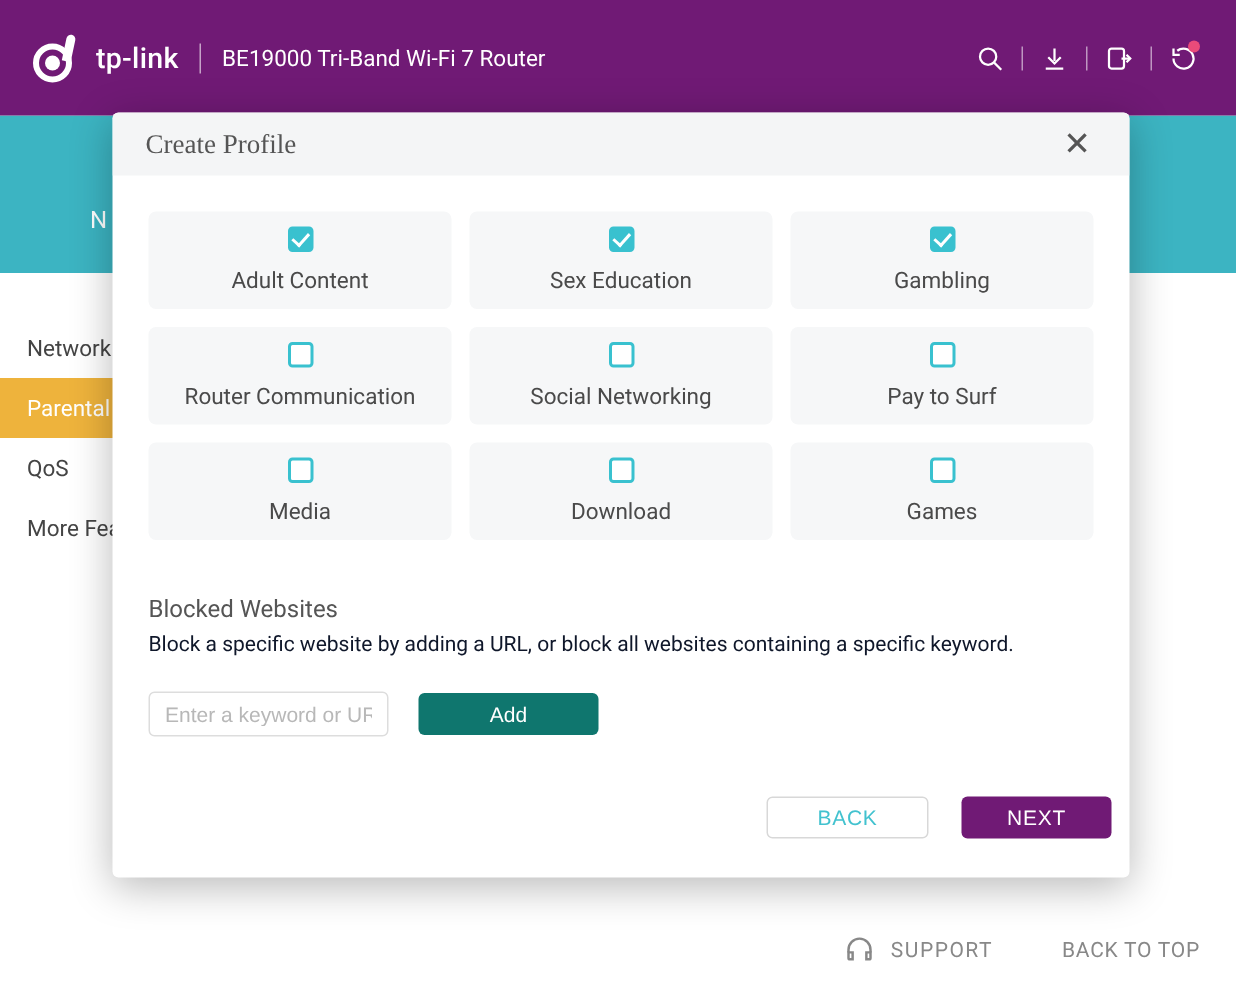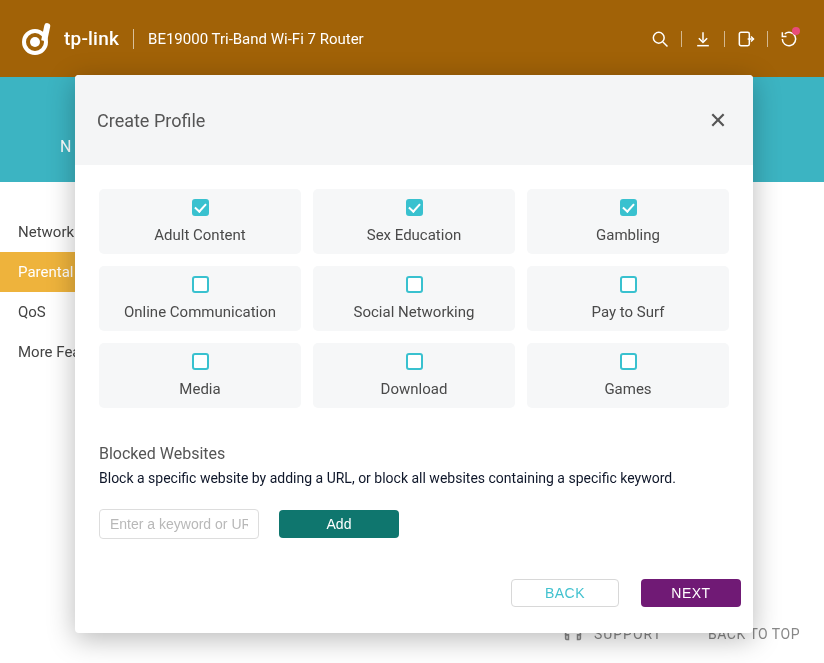--- a/index.html
+++ b/index.html
@@ -8,21 +8,21 @@
     width: 824px;
     height: 663px;
     overflow: hidden;
     position: relative;
     background: #fff;
     color: #333;
   }
 
   
   .header {
-    background: #a16207;
+    background: #701a75;
     height: 77px;
     color: #fff;
     display: flex;
     align-items: center;
     padding: 10px 20px;
     position: relative;
   }
   .logo-group { display: flex; align-items: center; gap: 8px; }
   .logo-mark {
     width: 36px; height: 36px;
@@ -126,24 +126,25 @@
     left: 75px; top: 75px;
     width: 678px;
     background: #fff;
     border-radius: 4px;
     box-shadow: 0 6px 28px rgba(0,0,0,0.28);
     overflow: hidden;
     color: #4a4a4a;
   }
   .modal-header {
     background: #f4f5f6;
-    padding: 32px 22px;
+    padding: 8px 22px;
     display: flex; align-items: center;
     font-size: 18px;
     color: #555;
+    font-family: Liberation Serif, serif;
   }
   .modal-header .close {
     margin-left: auto;
     width: 26px; height: 26px;
     cursor: pointer;
     display: flex; align-items: center; justify-content: center;
     color: #555;
     font-size: 22px;
     font-weight: 400;
   }
@@ -340,21 +341,21 @@
       <div class="cat-chip">
         <span class="cb checked"></span>
         <span>Sex Education</span>
       </div>
       <div class="cat-chip">
         <span class="cb checked"></span>
         <span>Gambling</span>
       </div>
       <div class="cat-chip">
         <span class="cb"></span>
-        <span>Online Communication</span>
+        <span>Router Communication</span>
       </div>
       <div class="cat-chip">
         <span class="cb"></span>
         <span>Social Networking</span>
       </div>
       <div class="cat-chip">
         <span class="cb"></span>
         <span>Pay to Surf</span>
       </div>
       <div class="cat-chip">

